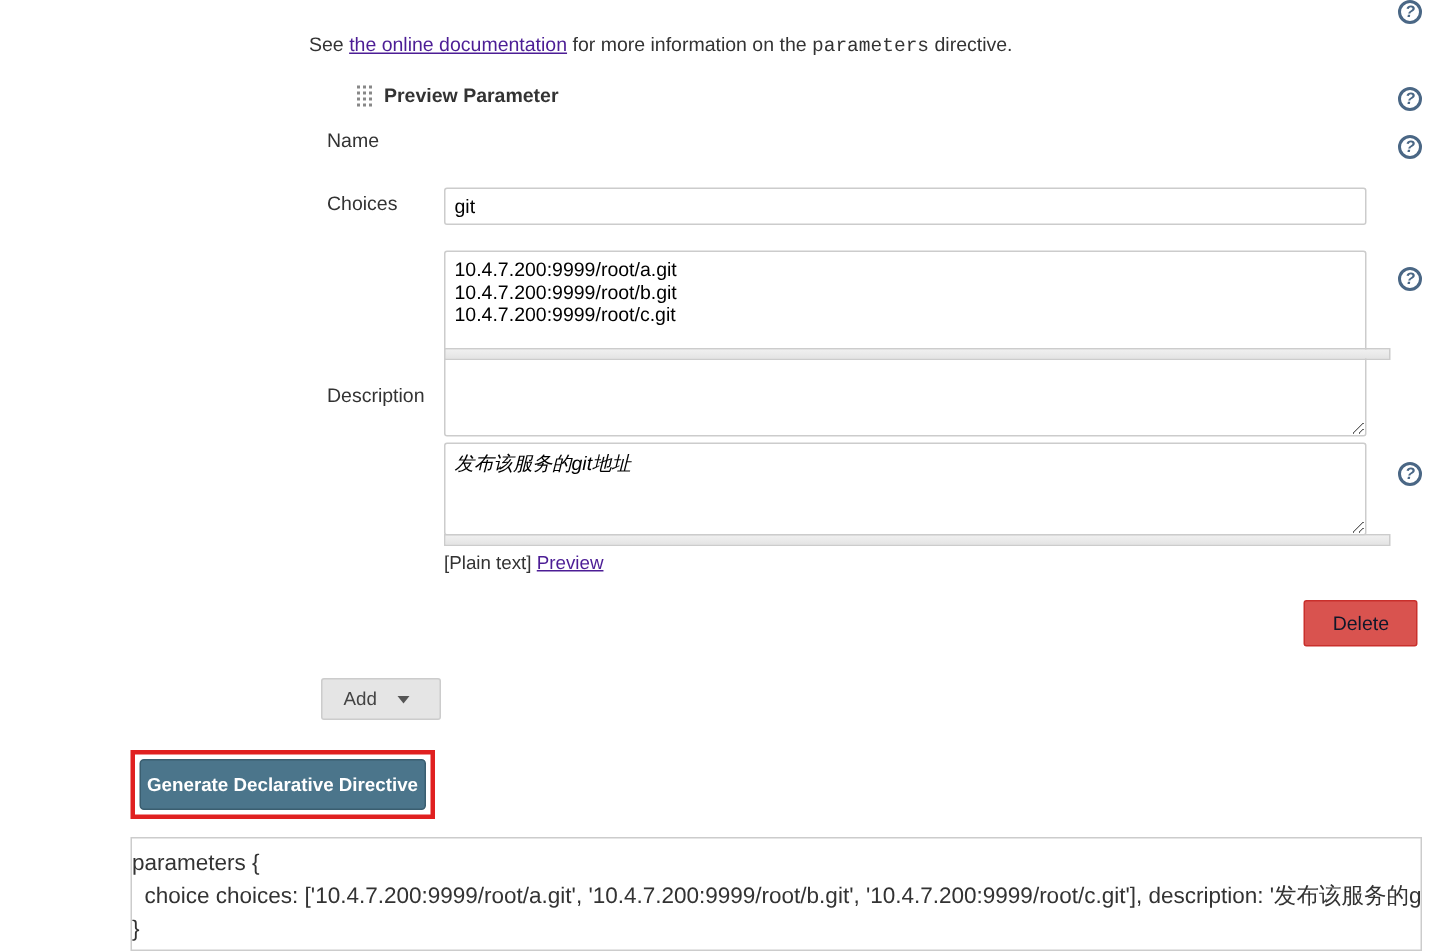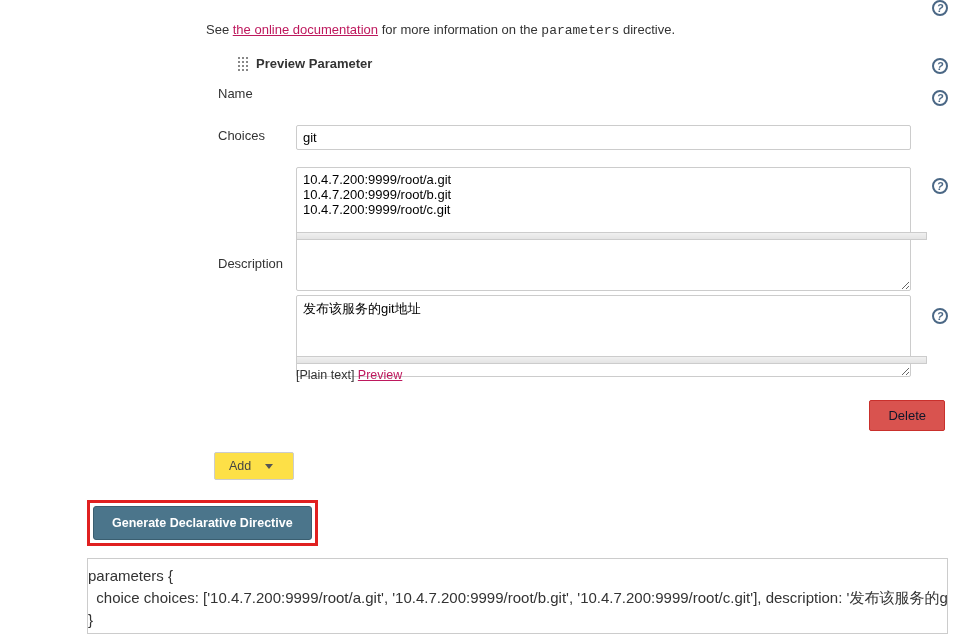--- a/index.html
+++ b/index.html
@@ -9,21 +9,21 @@
     font-size: 13px;
     color: #333;
     background: #fff;
   }
   .page {
     width: 959px;
     height: 634px;
     position: relative;
     overflow: hidden;
   }
-  a { color: #be185d; text-decoration: underline; }
+  a { color: #4c1d95; text-decoration: underline; }
   code.mono { font-family: "Courier New", monospace; }
   .help-icon {
     width: 16px; height: 16px;
     border-radius: 50%;
     border: 2px solid #4a6785;
     color: #4a6785;
     display: inline-flex;
     align-items: center; justify-content: center;
     font-size: 11px;
     font-weight: bold;
@@ -103,21 +103,21 @@
   .choices-drag {
     position: absolute;
     left: 296px; right: 32px;
     top: 232px;
     height: 6px;
     background: linear-gradient(#f0f0f0,#e4e4e4);
     border: 1px solid #ccc;
     cursor: row-resize;
   }
   .row-desc { top: 252px; }
-  .row-desc textarea { height: 82px; }
+  .row-desc textarea { height: 62px; font-style: italic; }
   .desc-drag {
     position: absolute;
     left: 296px; right: 32px;
     top: 356px;
     height: 6px;
     background: linear-gradient(#f0f0f0,#e4e4e4);
     border: 1px solid #ccc;
     cursor: row-resize;
   }
   .help-name { position:absolute; right:11px; top:90px; }
@@ -138,21 +138,21 @@
     border: 1px solid #c9302c;
     padding: 7px 18px;
     font-size: 13px;
     border-radius: 2px;
     cursor: pointer;
   }
   .add-btn {
     position:absolute;
     left: 214px;
     top: 452px;
-    background: #fde047;
+    background: #e5e5e5;
     border: 1px solid #ccc;
     padding: 6px 20px 6px 14px;
     font-size: 12.5px;
     border-radius: 2px;
     cursor: pointer;
     display: inline-flex;
     align-items: center;
     gap: 14px;
     color: #444;
   }
@@ -166,21 +166,21 @@
     position:absolute;
     left: 87px;
     top: 500px;
     border: 3px solid #e02020;
     padding: 3px;
   }
   .gen-btn {
     background: #4b758b;
     color: #fff;
     border: 1px solid #3a5e70;
-    padding: 9px 18px;
+    padding: 9px 4px;
     font-size: 12.5px;
     font-weight: bold;
     border-radius: 3px;
     cursor: pointer;
   }
   .output-box {
     position:absolute;
     left: 87px;
     right: 11px;
     top: 558px;

